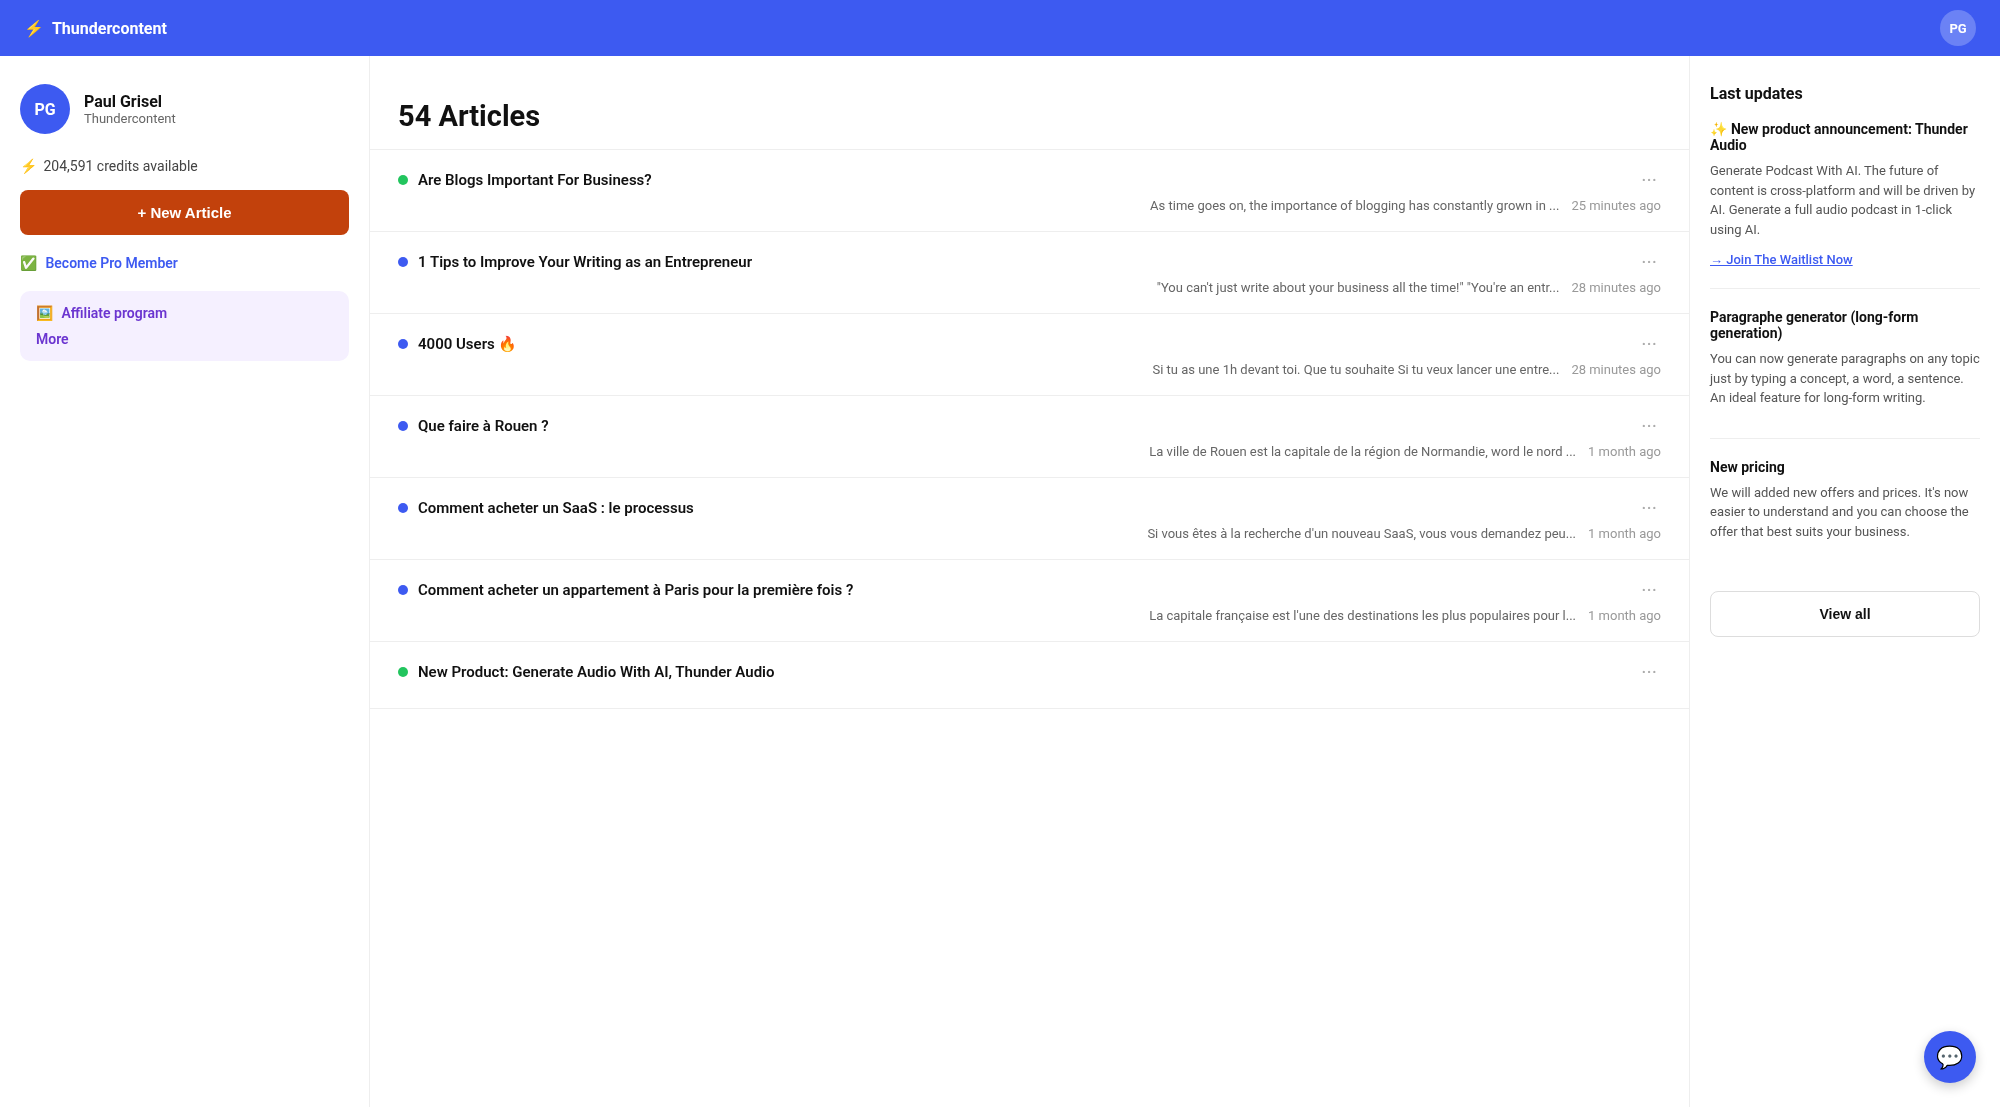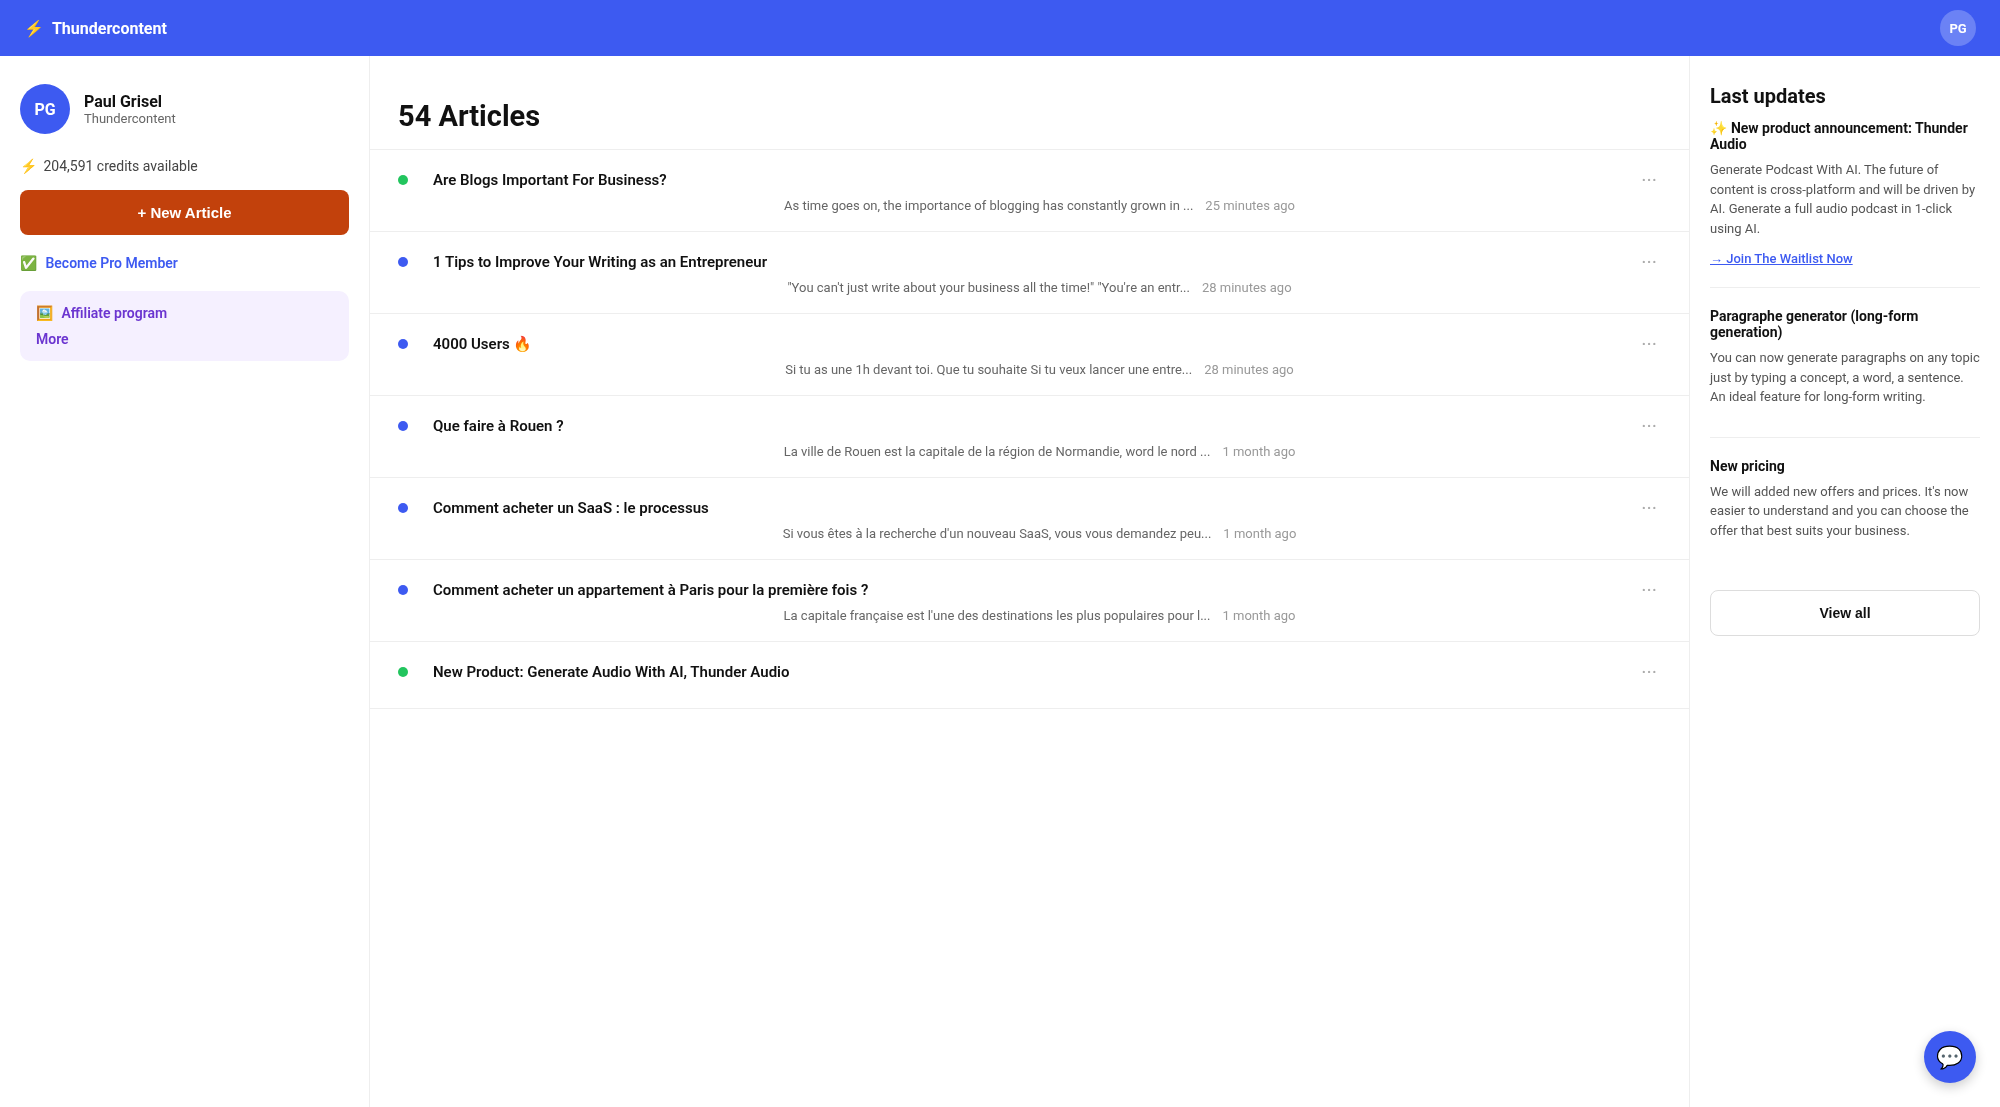--- a/index.html
+++ b/index.html
@@ -141,21 +141,21 @@
     }
     .article-top {
       display: flex;
       align-items: center;
       justify-content: space-between;
       margin-bottom: 6px;
     }
     .article-title-row {
       display: flex;
       align-items: center;
-      gap: 25px;
+      gap: 10px;
     }
     .status-dot {
       width: 10px; height: 10px;
       border-radius: 50%;
       flex-shrink: 0;
     }
     .status-green { background: #22c55e; }
     .status-blue { background: #3d5af1; }
     .article-title {
       font-weight: 600;
@@ -165,38 +165,38 @@
     .article-more {
       color: #aaa;
       font-size: 20px;
       cursor: pointer;
       padding: 0 4px;
     }
     .article-excerpt {
       font-size: 13px;
       color: #666;
       display: flex;
-      justify-content: center;
+      justify-content: flex-end;
       padding-left: 20px;
     }
     .article-time { color: #999; font-size: 13px; white-space: nowrap; margin-left: 12px; }
 
     
     .right-panel {
       width: 310px;
       min-width: 310px;
       background: white;
       padding: 28px 20px;
       overflow-y: auto;
     }
     .last-updates-title {
       font-weight: 700;
-      font-size: 20px;
+      font-size: 16px;
       color: #111;
-      margin-bottom: 12px;
+      margin-bottom: 18px;
     }
     .update-item {
       margin-bottom: 20px;
       padding-bottom: 20px;
       border-bottom: 1px solid #eee;
     }
     .update-item:last-of-type { border-bottom: none; }
     .update-item-title {
       font-weight: 700;
       font-size: 14px;

